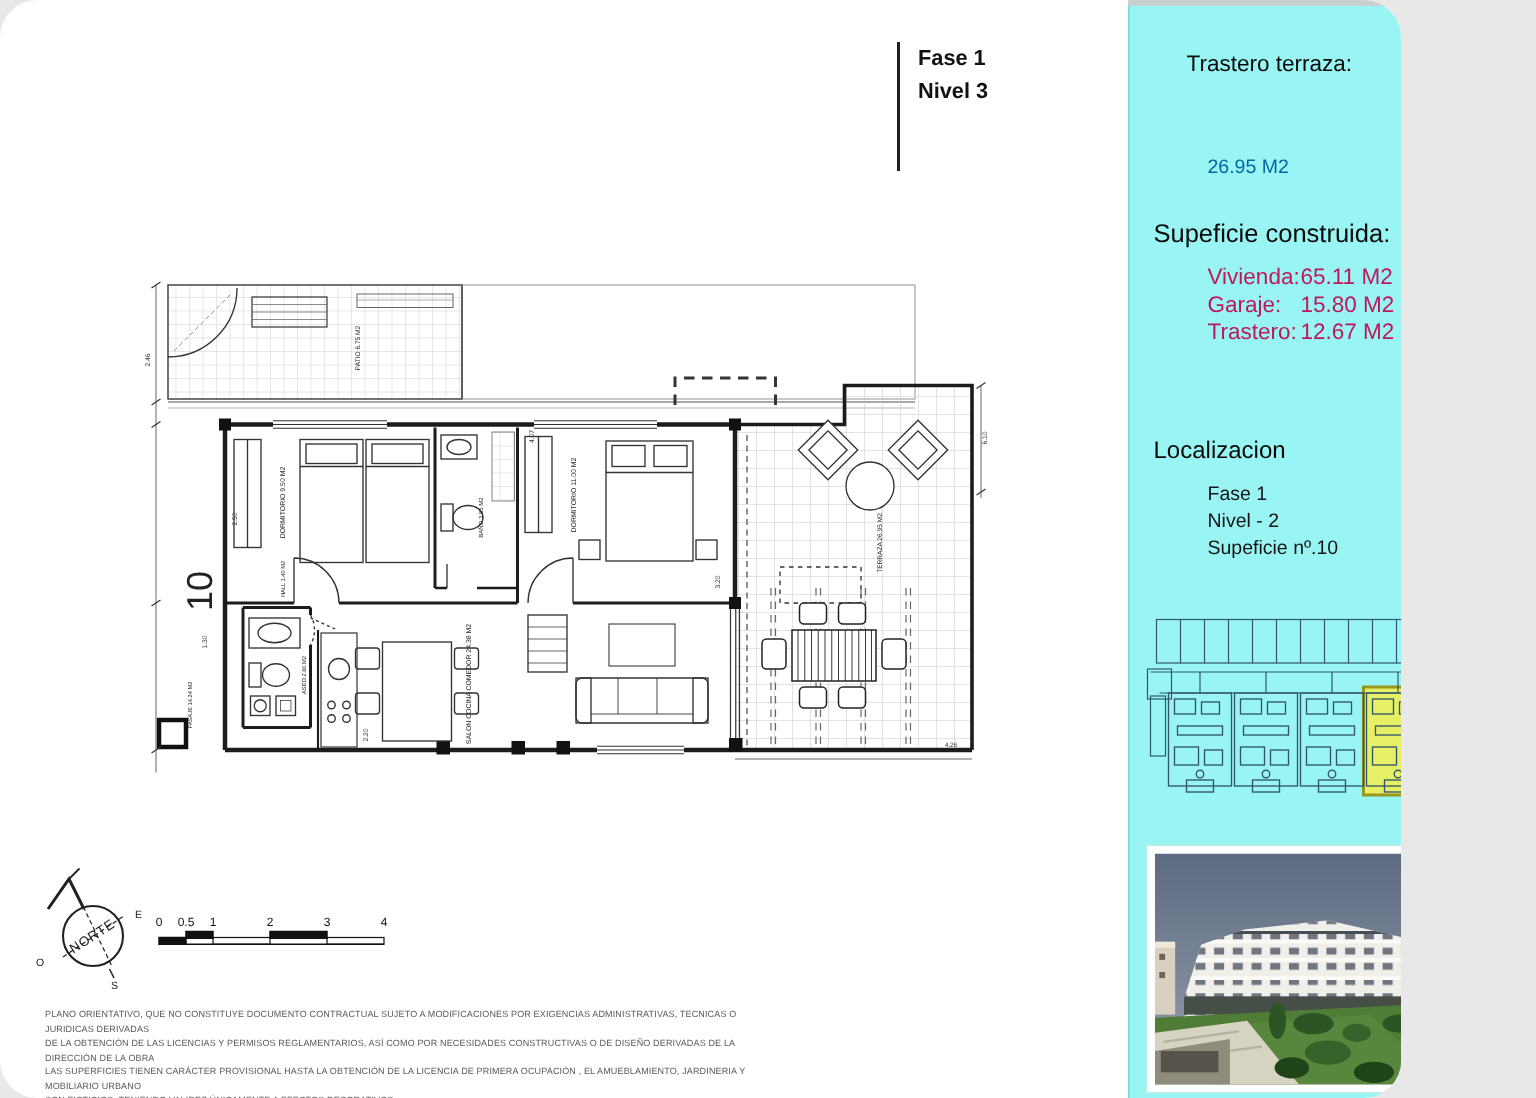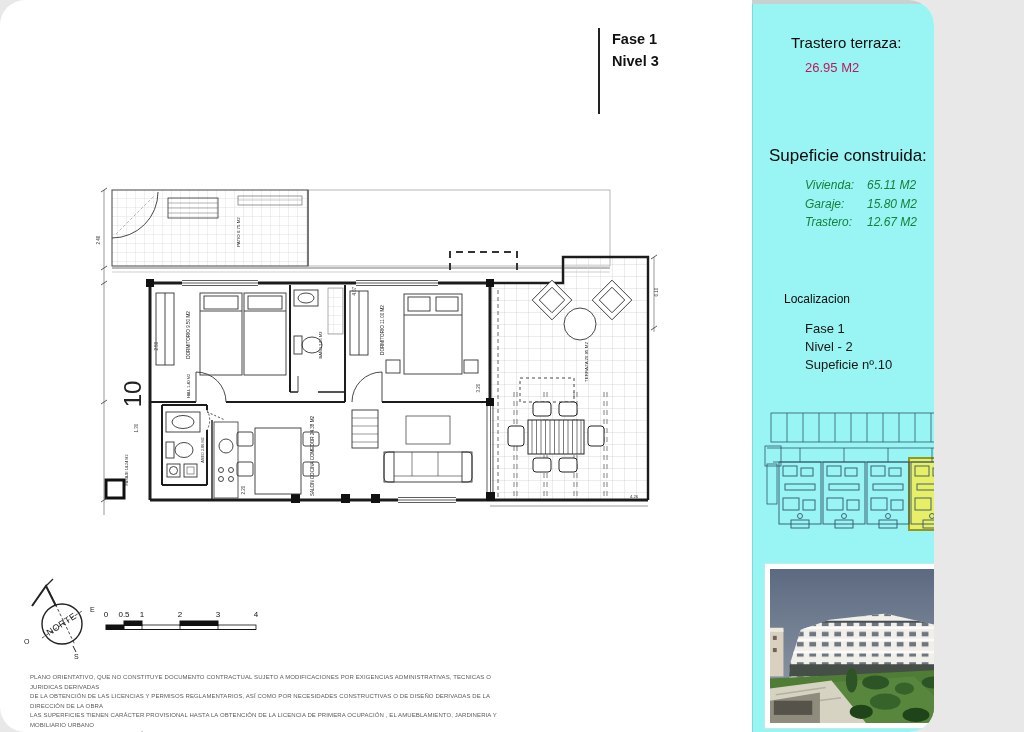--- a/index.html
+++ b/index.html
@@ -8,22 +8,22 @@
   .top-strip{position:absolute;left:752px;top:0;width:272px;height:4px;background:#c9d0d0;}
   
   .title-block{position:absolute;left:598px;top:28px;width:150px;height:86px;
                border-left:2px solid #222;padding-left:12px;}
   .title-block div{font-weight:bold;font-size:14.5px;line-height:22px;color:#111;}
   
   .side-panel{position:absolute;left:752px;top:4px;width:272px;height:728px;background:#98f5f3;
               border-left:1px solid #7adcda;}
   .sp-h1{position:absolute;left:38px;font-size:15px;color:#0a0a0a;}
   .sp-h2{position:absolute;left:16px;font-size:17px;color:#0a0a0a;}
-  .sp-val{position:absolute;left:52px;font-size:13px;color:#be185d;}
-  .built-rows{position:absolute;left:52px;top:172px;font-size:12px;color:#15803d;font-style:italic;}
+  .sp-val{position:absolute;left:52px;font-size:13px;color:#0369a1;margin-top:43px;}
+  .built-rows{position:absolute;left:52px;top:172px;font-size:15px;color:#be185d;}
   .built-rows .row{display:flex;line-height:18.5px;}
   .built-rows .lbl{width:62px;}
   .loc-lines{position:absolute;left:52px;top:316px;font-size:13px;color:#151515;line-height:18px;}
   .siteplan-wrap{position:absolute;left:10px;top:404px;width:256px;height:128px;}
   .photo-wrap{position:absolute;left:12px;top:560px;width:252px;height:164px;background:#ffffff;
               padding:5px;box-sizing:border-box;box-shadow:0 0 0 1px #bfecea;}
   
   .floor-plan{position:absolute;left:85px;top:170px;width:625px;height:360px;}
   
   .compass{position:absolute;left:18px;top:578px;width:84px;height:84px;}
@@ -282,21 +282,21 @@
       <div class="row">
         <span class="lbl">Garaje:</span>
         <span>15.80 M2</span>
       </div>
       <div class="row">
         <span class="lbl">Trastero:</span>
         <span>12.67 M2</span>
       </div>
     </div>
 
-    <div class="sp-h2" style="top:288px;font-size:12px;margin-left:15px;">Localizacion</div>
+    <div class="sp-h2" style="top:288px;font-size:16px;">Localizacion</div>
     <div class="loc-lines">
       <div>Fase 1</div>
       <div>Nivel - 2</div>
       <div>Supeficie nº.10</div>
     </div>
 
     <div class="siteplan-wrap">
       <svg viewBox="0 0 256 128" width="256" height="128">
         <g stroke="#33566b" stroke-width="0.8" fill="none">
           <rect x="8" y="5" width="230" height="29"></rect>

